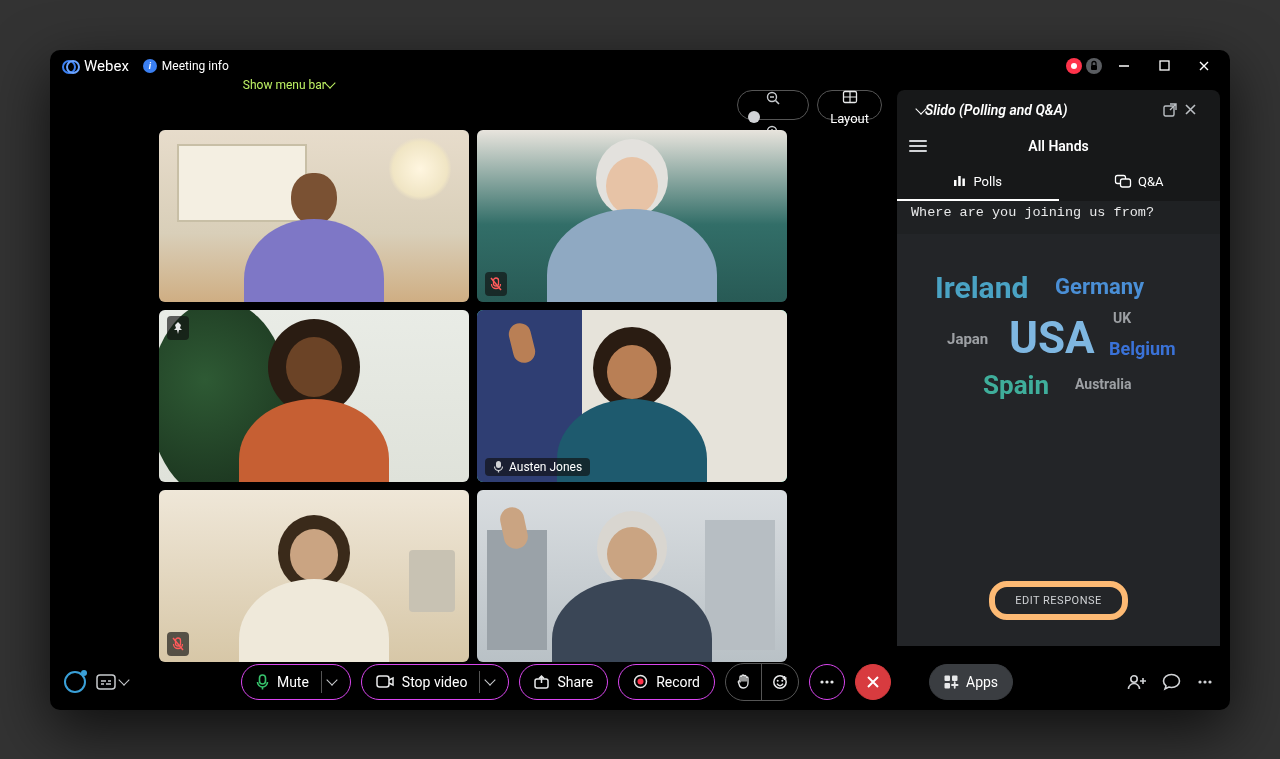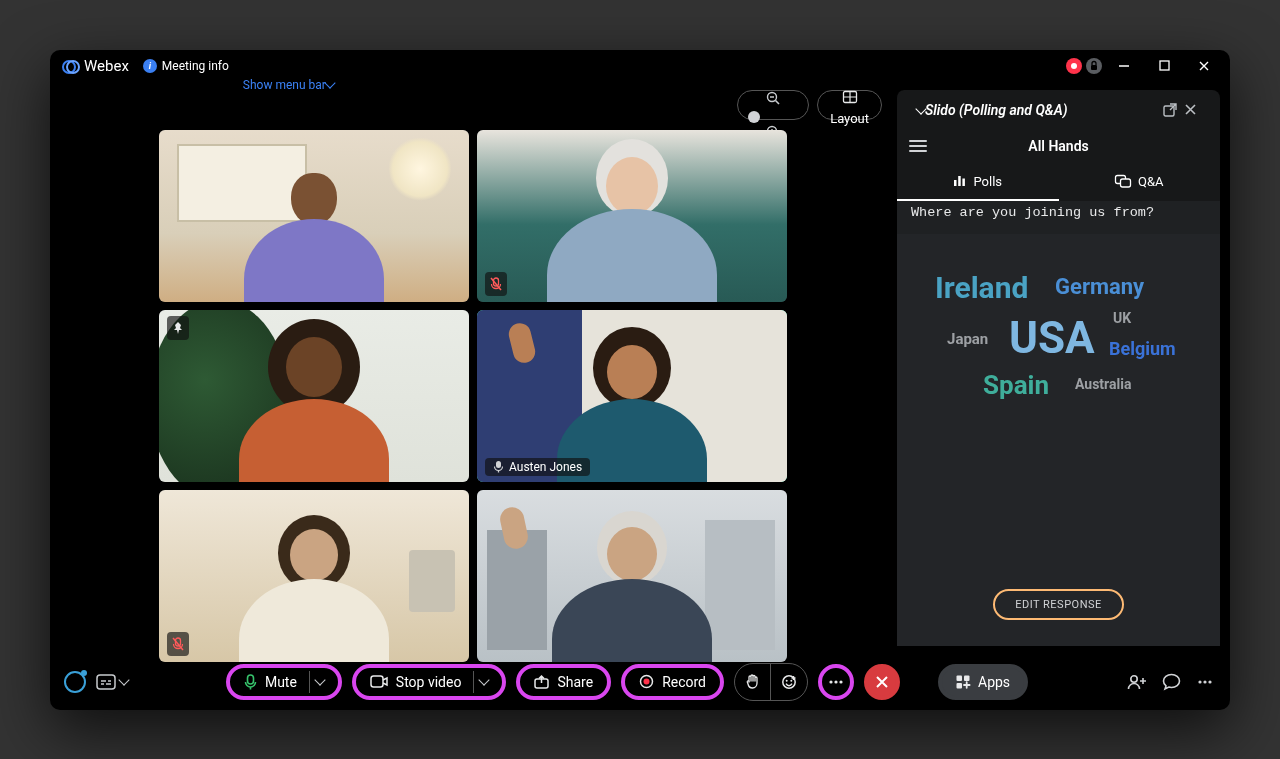--- a/index.html
+++ b/index.html
@@ -27,21 +27,21 @@
   
   .titlebar{height:32px;display:flex;align-items:center;padding:0 8px;gap:6px;}
   .titlebar-left{display:flex;align-items:center;gap:14px;padding-left:4px;}
   .tb-brand{display:flex;align-items:center;gap:6px;color:#fff;font-size:15px;}
   .webex-logo{width:16px;height:12px;position:relative;}
   .webex-logo::before,.webex-logo::after{content:"";position:absolute;width:10px;height:10px;border:2px solid #3a7ff2;border-radius:50%;top:0;}
   .webex-logo::before{left:0;}
   .webex-logo::after{left:4px;border-color:#6aa3ff;}
   .tb-meeting-info{display:flex;align-items:center;gap:5px;color:#fff;font-size:12px;cursor:pointer;}
   .info-icon{width:14px;height:14px;border-radius:50%;background:#3a7ff2;display:flex;align-items:center;justify-content:center;color:#fff;font-size:9px;font-weight:bold;font-style:italic;}
-  .tb-menu{display:flex;align-items:center;color:#3b82f6;font-size:12px;cursor:pointer;margin-top:39px;}
+  .tb-menu{display:flex;align-items:center;color:#bef264;font-size:12px;cursor:pointer;margin-top:39px;}
   .chev{width:8px;height:8px;border-right:1.5px solid currentColor;border-bottom:1.5px solid currentColor;transform:rotate(45deg);position:relative;top:-2px;}
   .titlebar-right{margin-left:auto;display:flex;align-items:center;gap:4px;}
   .rec-dot{width:16px;height:16px;border-radius:50%;background:#ff334b;display:flex;align-items:center;justify-content:center;}
   .rec-dot::after{content:"";width:6px;height:6px;border-radius:50%;background:#fff;}
   .lock-circ{width:16px;height:16px;border-radius:50%;background:#5a5d61;display:flex;align-items:center;justify-content:center;color:#000;}
   .win-btn{width:36px;height:26px;display:flex;align-items:center;justify-content:center;color:#fff;cursor:pointer;}
   .win-btn svg{display:block;}
   
   
   .content{flex:1;display:flex;gap:0;min-height:0;position:relative;}
@@ -82,31 +82,31 @@
   .slido-tabs{display:flex;}
   .slido-tab{flex:1;display:flex;align-items:center;justify-content:center;gap:7px;padding:10px 0;color:#fff;font-size:13px;cursor:pointer;border-bottom:2px solid transparent;}
   .slido-tab.active{border-bottom-color:#fff;}
   .slido-body{flex:1;background:#1f2123;display:flex;flex-direction:column;}
   .poll-meta{display:flex;align-items:center;justify-content:space-between;padding:10px 14px 6px;color:var(--text-faint);font-size:12px;}
   .poll-meta .right{display:flex;align-items:center;gap:5px;}
   .poll-q{padding:4px 14px 14px;color:#e8e9ea;font-size:13.5px;font-family:Liberation Mono, monospace;}
   .cloud{flex:1;position:relative;background:#232528;margin:0;}
   .cloud span{position:absolute;white-space:nowrap;font-weight:700;}
   .edit-wrap{padding:30px 0 26px;display:flex;justify-content:center;background:#232528;}
-  .edit-btn{border:2px solid #fdba74;background:transparent;color:#cfd1d4;font-size:11px;letter-spacing:.5px;padding:7px 20px;border-radius:18px;cursor:pointer;}
+  .edit-btn{border:6px solid #fdba74;background:transparent;color:#cfd1d4;font-size:11px;letter-spacing:.5px;padding:7px 20px;border-radius:18px;cursor:pointer;}
   
   
   .toolbar{height:56px;display:flex;align-items:center;padding:0 14px;gap:10px;}
   .tb-left{display:flex;align-items:center;gap:10px;}
   .self-ring{width:22px;height:22px;border:2.5px solid #3aa0d8;border-radius:50%;position:relative;cursor:pointer;}
   .self-ring::after{content:"";position:absolute;right:-3px;top:-3px;width:6px;height:6px;border-radius:50%;background:#3aa0d8;}
   .msg-opts{display:flex;align-items:center;gap:4px;color:#c8cbce;cursor:pointer;}
   
   .tb-center{flex:1;display:flex;align-items:center;justify-content:center;gap:10px;}
-  .ctl{height:36px;border:4px solid #d946ef;border-radius:20px;background:transparent;color:#fff;display:flex;align-items:center;gap:8px;padding:0 14px;font-size:14px;cursor:pointer;}
+  .ctl{height:36px;border:1px solid #d946ef;border-radius:20px;background:transparent;color:#fff;display:flex;align-items:center;gap:8px;padding:0 14px;font-size:14px;cursor:pointer;}
   .ctl .split{width:1px;height:22px;background:#555;margin:0 -2px 0 4px;}
   .ctl .chev{border-color:#c8cbce;}
   .ctl.icon-only{width:36px;padding:0;justify-content:center;}
   .ctl.red{background:var(--red);border-color:var(--red);}
   .ctl.grey-fill{background:#3a3d41;border-color:#3a3d41;}
   
   .tb-right{display:flex;align-items:center;gap:12px;color:#d1d3d6;}
   .tb-right .ricon{width:22px;height:22px;display:flex;align-items:center;justify-content:center;cursor:pointer;}
   
   svg{overflow:visible;}

